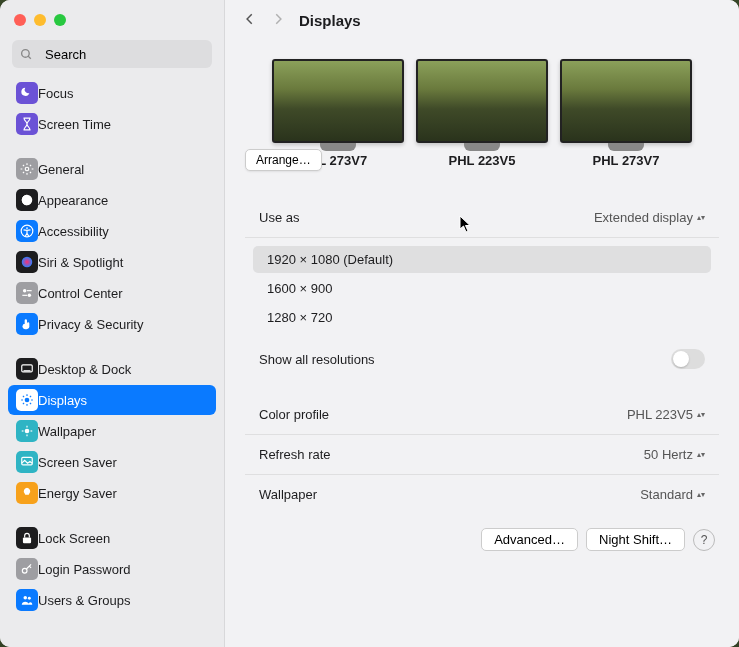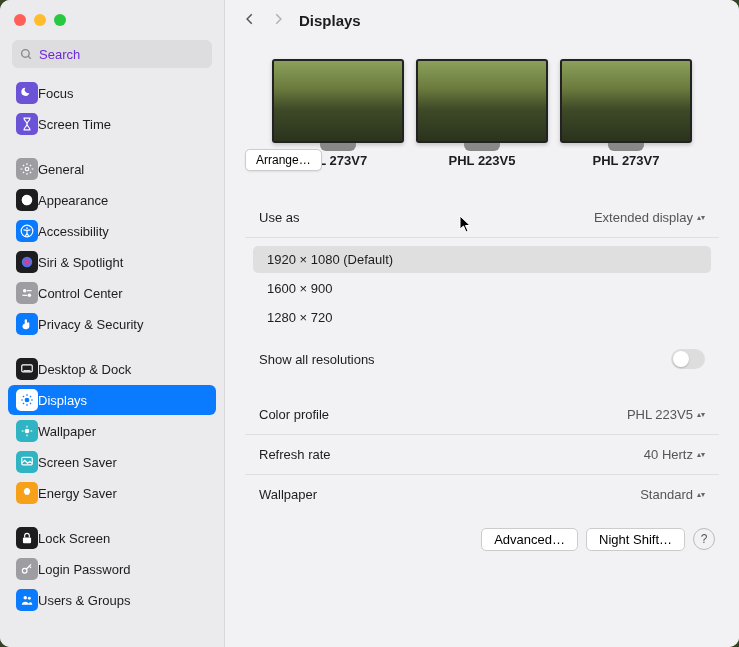--- a/index.html
+++ b/index.html
@@ -1,21 +1,21 @@
 <!DOCTYPE html>
 <html><head>
 <meta charset="utf-8">
 <style>
 body{margin:0;font-family:-apple-system,BlinkMacSystemFont,"Segoe UI",sans-serif;font-size:13px;color:#1d1d1f;background:#3a4a2a;display:flex;align-items:center;justify-content:center;height:100vh;overflow:hidden}
 .window{width:739px;height:647px;background:#f5f5f7;border-radius:10px;display:flex;overflow:hidden;box-shadow:0 10px 40px rgba(0,0,0,.3)}
 .sidebar{width:224px;background:rgba(234,234,236,.95);display:flex;flex-direction:column;border-right:1px solid rgba(0,0,0,.08)}
 .traffic{display:flex;gap:8px;padding:14px 14px 10px 14px}
 .dot{width:12px;height:12px;border-radius:50%}
 .dot.r{background:#ff5f57}.dot.y{background:#febc2e}.dot.g{background:#28c840}
-.search{margin:4px 12px 10px 12px;height:28px;background:rgba(0,0,0,.06);border-radius:6px;display:flex;align-items:center;padding:0 8px;gap:6px;color:#6d28d9}
+.search{margin:4px 12px 10px 12px;height:28px;background:rgba(0,0,0,.06);border-radius:6px;display:flex;align-items:center;padding:0 8px;gap:12px;color:#000000}
 .search svg{flex-shrink:0}
 .nav{flex:1;overflow-y:auto;padding:0 8px 10px 8px}
 .nav::-webkit-scrollbar{width:0}
 .item{display:flex;align-items:center;gap:0;padding:4px 8px;border-radius:6px;cursor:default;margin-bottom:1px}
 .item.active{background:#0a7aff;color:#fff}
 .ic{width:22px;height:22px;border-radius:5px;display:flex;align-items:center;justify-content:center;flex-shrink:0}
 .ic svg{width:14px;height:14px}
 .gap{height:14px}
 .main{flex:1;display:flex;flex-direction:column;background:#f2f2f4;overflow:hidden}
 .hdr{display:flex;align-items:center;gap:14px;padding:12px 18px}
@@ -33,21 +33,21 @@
 .row{display:flex;align-items:center;justify-content:space-between;padding:12px 14px;border-bottom:1px solid rgba(0,0,0,.08)}
 .row:last-child{border-bottom:none}
 .row .k{color:#1d1d1f}
 .val{display:flex;align-items:center;gap:4px;color:#555}
 .updn{display:inline-flex;flex-direction:column;line-height:5px;font-size:8px;color:#666}
 .reslist{padding:6px 0 4px 0}
 .res{padding:6px 14px;border-radius:5px;margin:2px 8px;cursor:default}
 .res.sel{background:rgba(0,0,0,.08)}
 .toggle{width:34px;height:20px;background:#ddd;border-radius:10px;position:relative}
 .toggle::after{content:"";position:absolute;left:2px;top:2px;width:16px;height:16px;background:#fff;border-radius:50%;box-shadow:0 1px 2px rgba(0,0,0,.2)}
-.footer{display:flex;justify-content:flex-end;gap:8px;padding:14px 4px 4px 4px;align-items:flex-start}
+.footer{display:flex;justify-content:flex-end;gap:8px;padding:14px 4px 4px 4px;align-items:center}
 .btn{background:#fff;border:1px solid #ccc;border-radius:5px;padding:3px 12px;font-size:13px;cursor:default}
 .help{width:20px;height:20px;border:1px solid #bbb;border-radius:50%;display:flex;align-items:center;justify-content:center;font-size:12px;color:#555;cursor:default}
 .cursor{position:absolute;left:234px;top:174px;pointer-events:none}
 .cursor svg{width:14px;height:18px}
 </style>
 </head>
 <body>
 
 <div class="window">
 
@@ -376,21 +376,21 @@
         <div class="row">
           <span class="k">Color profile</span>
           <span class="val">
               <span>PHL 223V5</span>
               <span class="updn">▴▾</span>
             </span>
         </div>
         <div class="row">
           <span class="k">Refresh rate</span>
           <span class="val">
-              <span>40 Hertz</span>
+              <span>50 Hertz</span>
               <span class="updn">▴▾</span>
             </span>
         </div>
         <div class="row">
           <span class="k">Wallpaper</span>
           <span class="val">
               <span>Standard</span>
               <span class="updn">▴▾</span>
             </span>
         </div>

